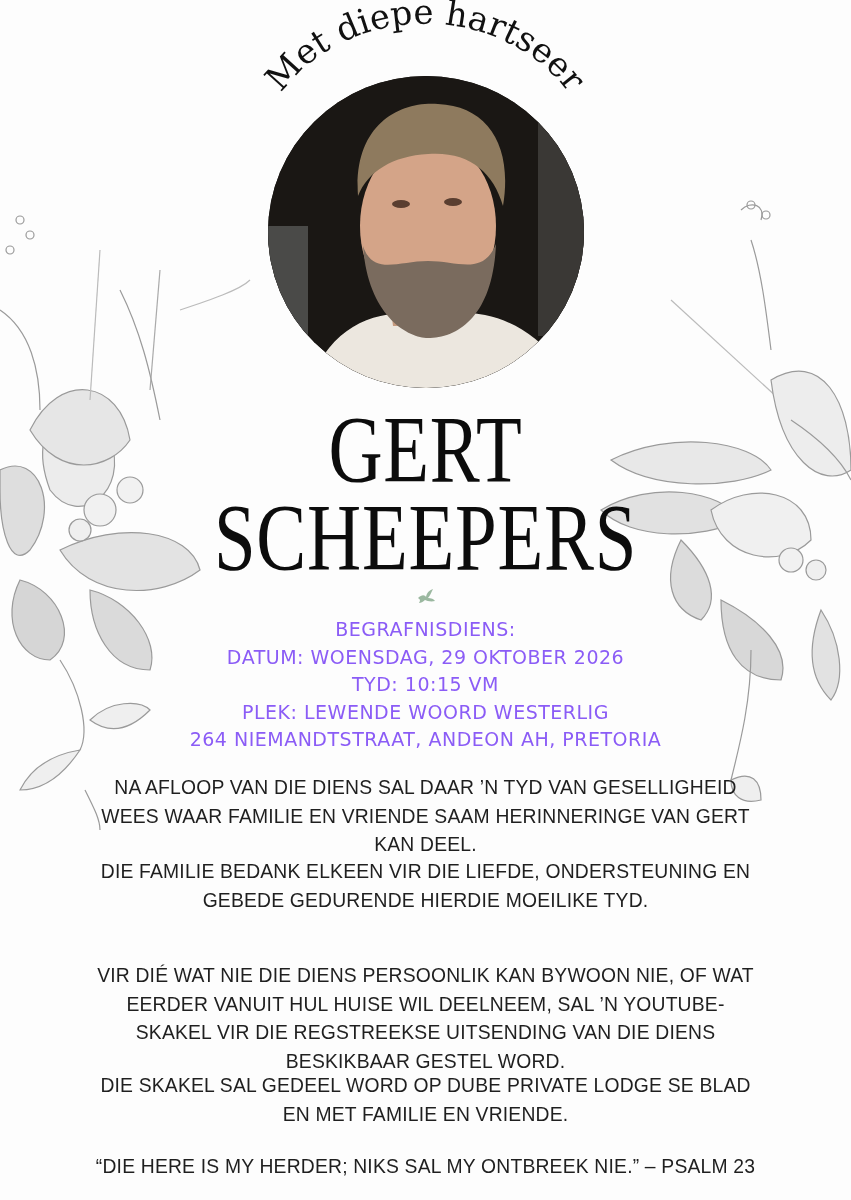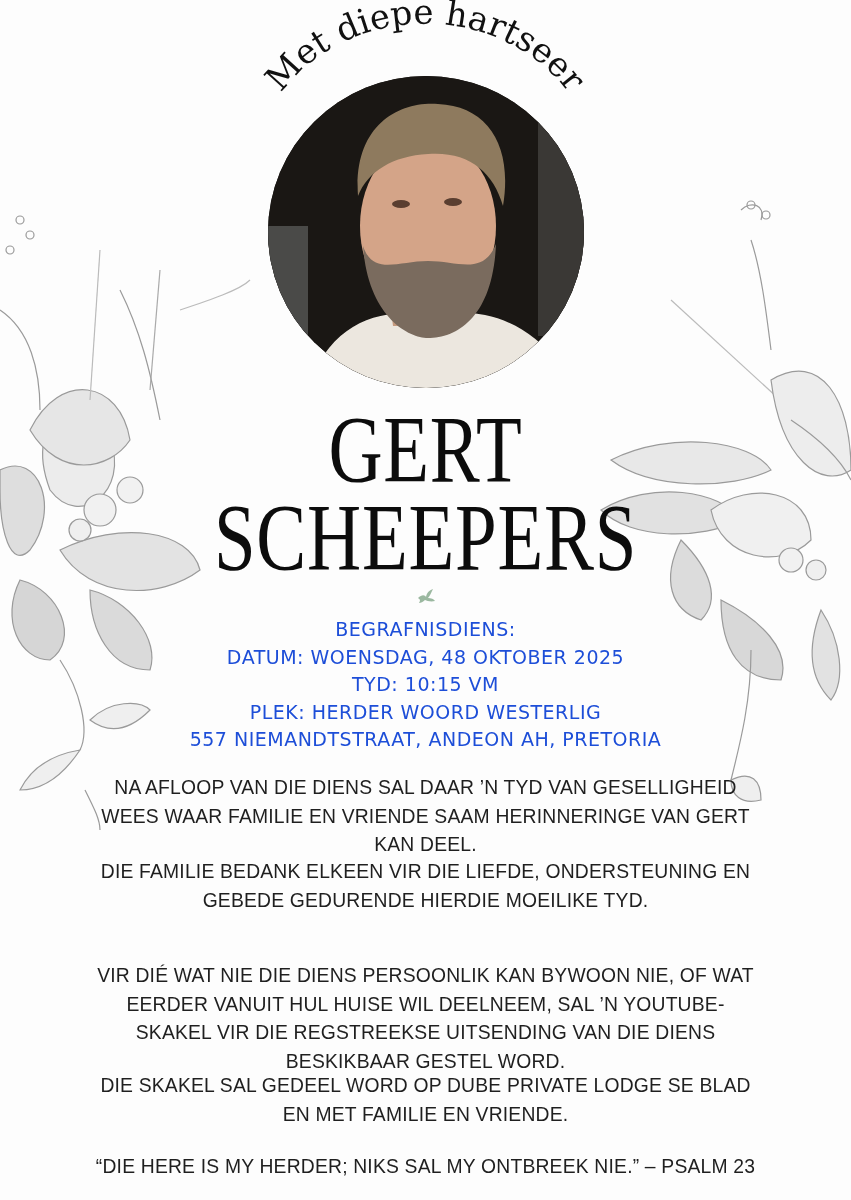--- a/index.html
+++ b/index.html
@@ -37,21 +37,21 @@
     letter-spacing:1px;
   }
   .name-first { top:400px; font-size:96px; line-height:100px; }
   .name-last { top:488px; font-size:96px; line-height:100px; }
 
   .dove { position:absolute; left:415px; top:588px; width:22px; height:18px; }
 
   .service {
     position:absolute; left:0; width:851px; top:616px; text-align:center;
     font-family:"DejaVu Sans", sans-serif; font-size:19px; line-height:27.5px;
-    letter-spacing:0.5px; color:#1d4ed8;
+    letter-spacing:0.5px; color:#8b5cf6;
   }
   .service div { white-space:nowrap; }
 
   .body-text {
     position:absolute; left:60px; width:731px; text-align:center;
     font-family:"Liberation Sans", sans-serif; font-size:21px; line-height:28.5px;
     color:#1f1f1f; letter-spacing:0.2px;
     transform:scaleX(0.92); transform-origin:center;
   }
   .p1 { top:773px; }
@@ -145,24 +145,24 @@
 
   <div class="name name-first">GERT</div>
   <div class="name name-last">SCHEEPERS</div>
 
   <svg class="dove" viewBox="0 0 22 18">
     <path d="M3 10 C 7 6, 10 7, 11 9 C 12 4, 15 2, 18 1 C 16 5, 15 8, 13 10 C 16 10, 19 11, 20 13 C 16 14, 12 13, 10 12 C 8 14, 6 15, 4 15 C 5 13, 6 12, 3 10 Z" fill="#9bb8a0"></path>
   </svg>
 
   <div class="service">
     <div>BEGRAFNISDIENS:</div>
-    <div>DATUM: WOENSDAG, 48 OKTOBER 2025</div>
+    <div>DATUM: WOENSDAG, 29 OKTOBER 2026</div>
     <div>TYD: 10:15 VM</div>
-    <div>PLEK: HERDER WOORD WESTERLIG</div>
-    <div>557 NIEMANDTSTRAAT, ANDEON AH, PRETORIA</div>
+    <div>PLEK: LEWENDE WOORD WESTERLIG</div>
+    <div>264 NIEMANDTSTRAAT, ANDEON AH, PRETORIA</div>
   </div>
 
   <div class="body-text p1">NA AFLOOP VAN DIE DIENS SAL DAAR ’N TYD VAN GESELLIGHEID WEES WAAR FAMILIE EN VRIENDE SAAM HERINNERINGE VAN GERT KAN DEEL.</div>
   <div class="body-text p2">DIE FAMILIE BEDANK ELKEEN VIR DIE LIEFDE, ONDERSTEUNING EN GEBEDE GEDURENDE HIERDIE MOEILIKE TYD.</div>
   <div class="body-text p3">VIR DIÉ WAT NIE DIE DIENS PERSOONLIK KAN BYWOON NIE, OF WAT EERDER VANUIT HUL HUISE WIL DEELNEEM, SAL ’N YOUTUBE-SKAKEL VIR DIE REGSTREEKSE UITSENDING VAN DIE DIENS BESKIKBAAR GESTEL WORD.</div>
   <div class="body-text p4">DIE SKAKEL SAL GEDEEL WORD OP DUBE PRIVATE LODGE SE BLAD EN MET FAMILIE EN VRIENDE.</div>
   <div class="body-text quote">“DIE HERE IS MY HERDER; NIKS SAL MY ONTBREEK NIE.” – PSALM 23</div>
 
 </div>
 

